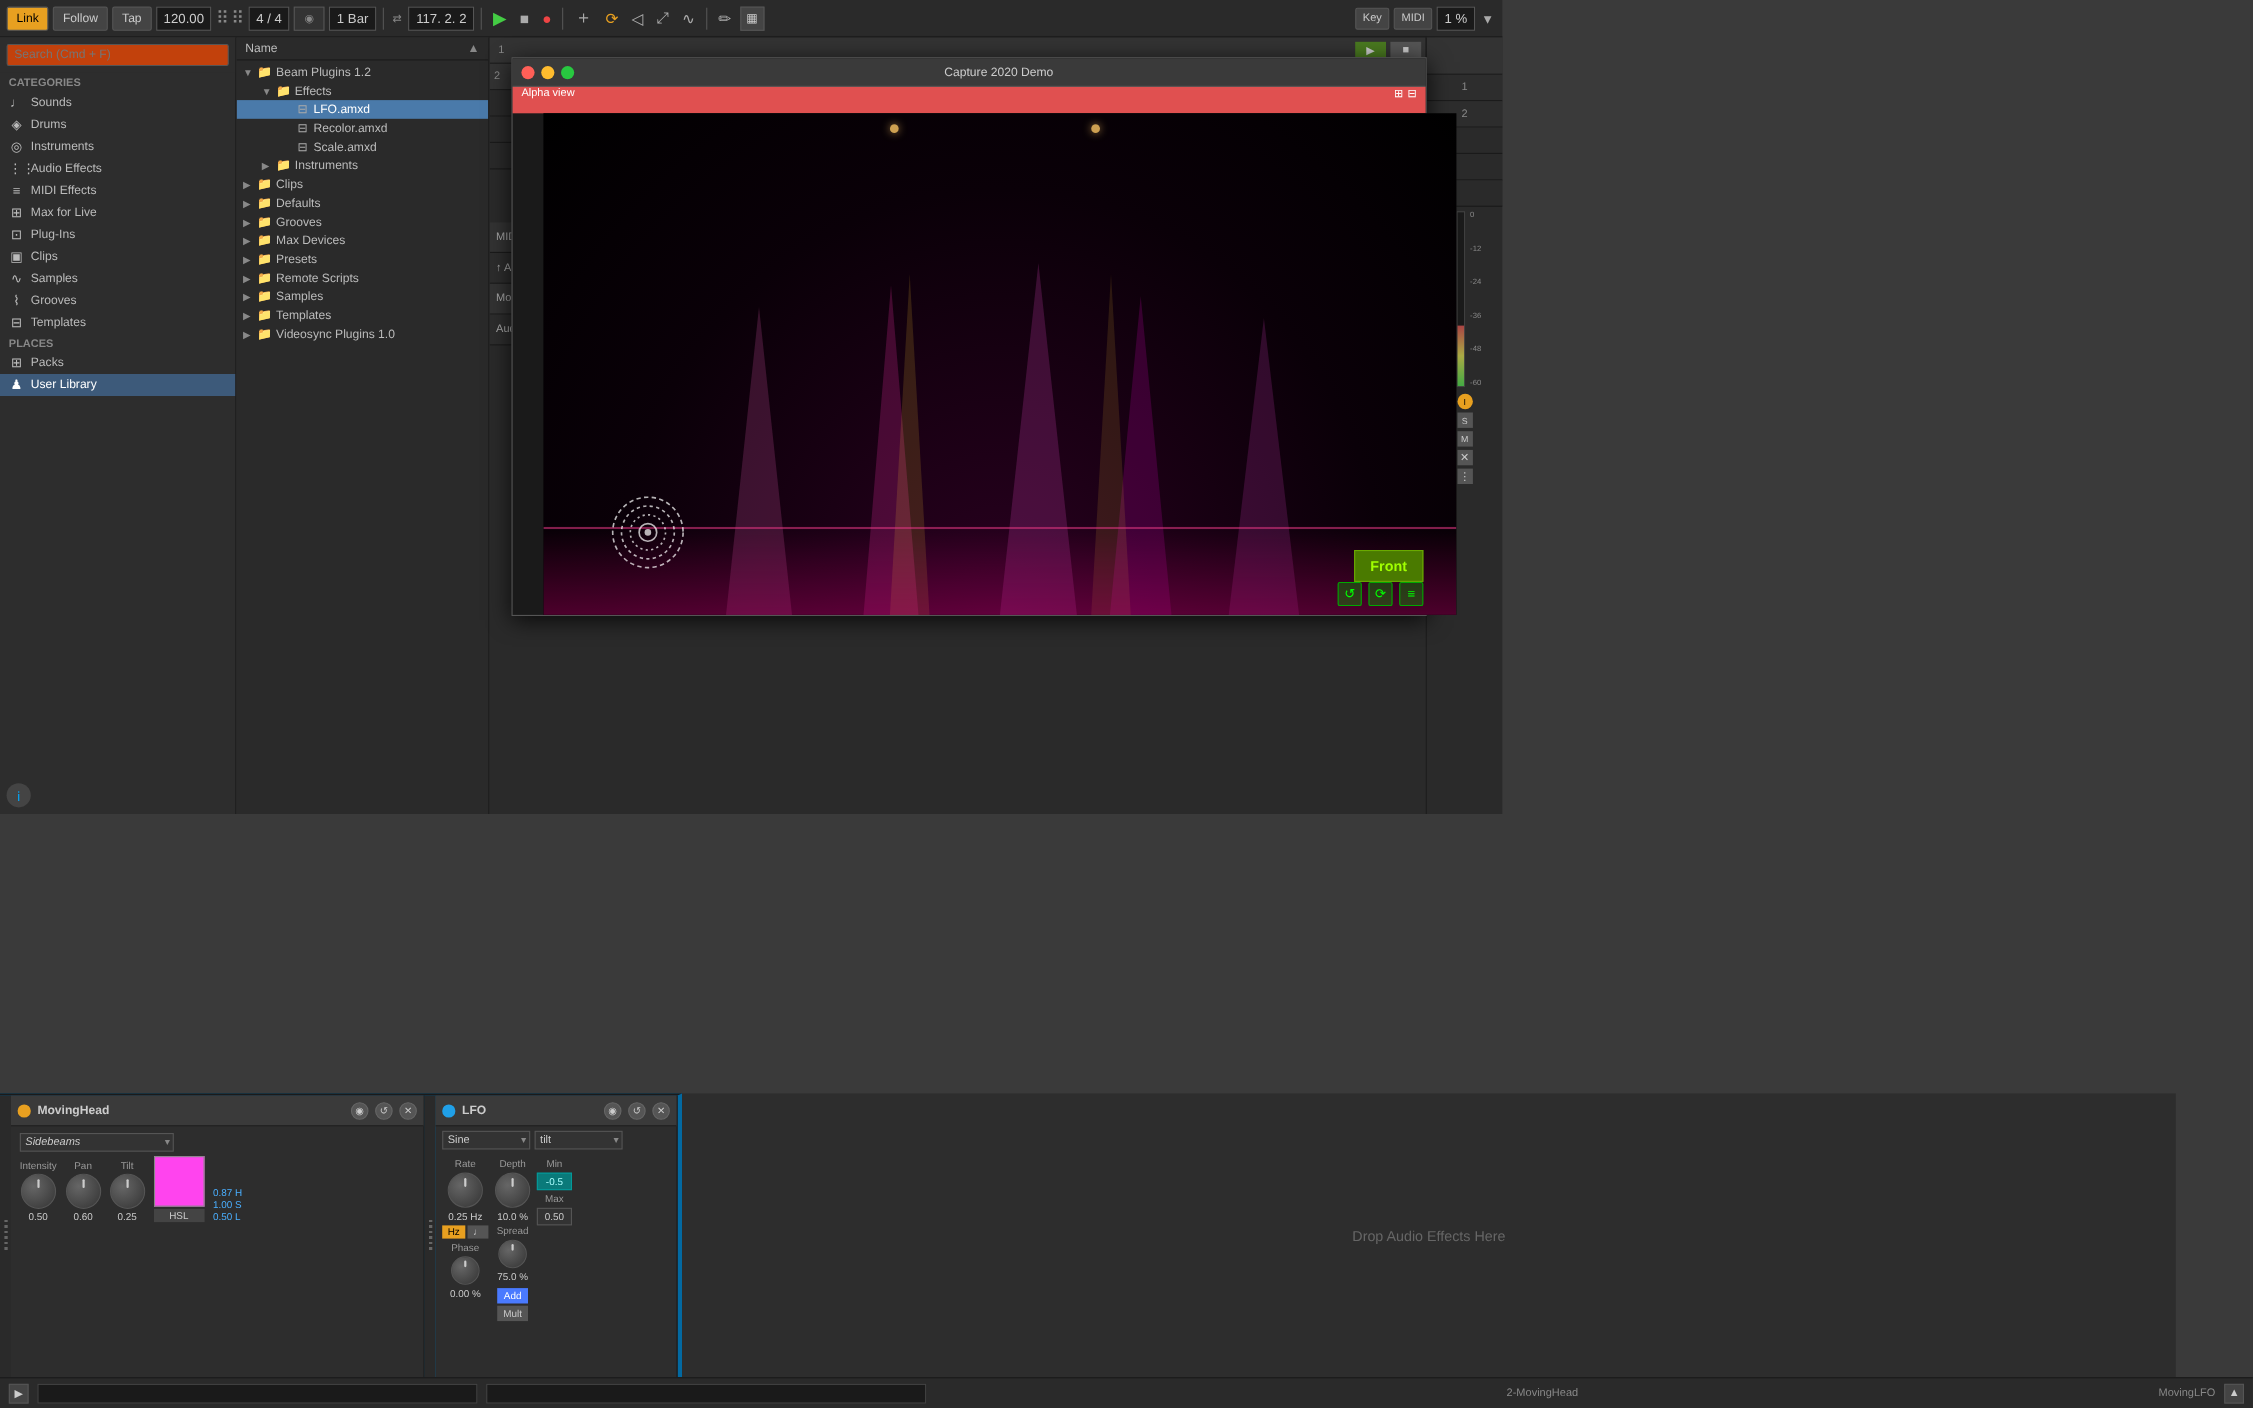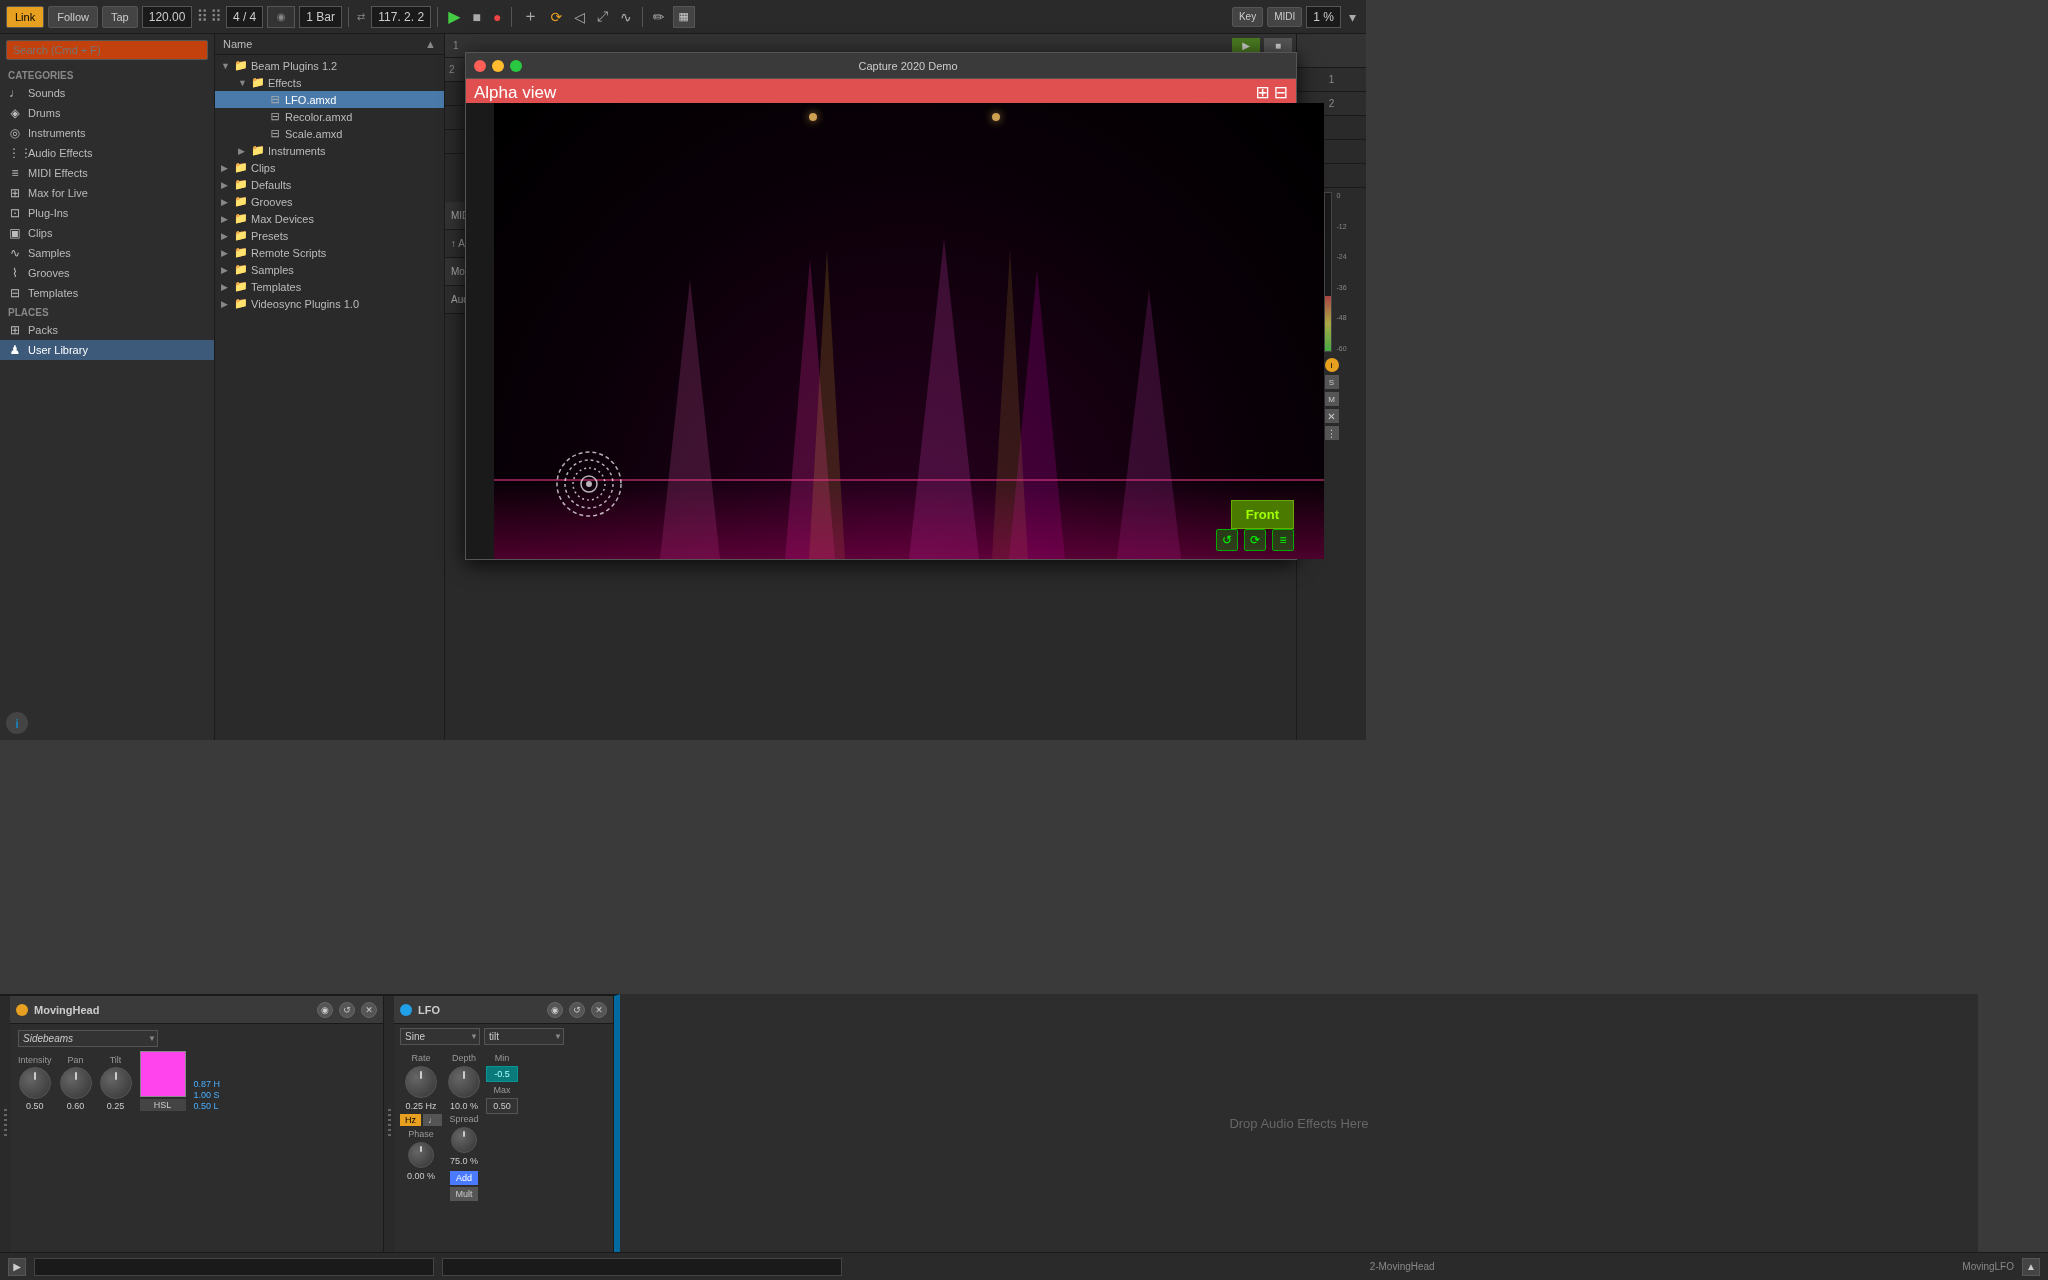--- a/index.html
+++ b/index.html
@@ -183,23 +183,23 @@
     }
     .win-btn { width: 12px; height: 12px; border-radius: 50%; cursor: pointer; }
     .win-close { background: #ff5f57; }
     .win-min { background: #febc2e; }
     .win-max { background: #28c840; }
     .video-title { flex: 1; text-align: center; font-size: 11px; color: #ccc; }
     .alpha-bar {
       height: 24px;
       background: #e05050;
       display: flex;
-      align-items: flex-end;
+      align-items: flex-start;
       padding: 0 8px;
-      font-size: 17px;
+      font-size: 10px;
       color: #fff;
       gap: 8px;
     }
     .alpha-bar-icons { margin-left: auto; display: flex; gap: 4px; }
     .video-content {
       width: 100%;
       height: calc(100% - 50px);
       background: #0a0a0a;
       position: relative;
       overflow: hidden;
@@ -312,21 +312,21 @@
     }
 
     
     .device-panel {
       position: absolute;
       left: 0;
       bottom: 28px;
       width: 620px;
       background: #0369a1;
       border-top: 2px solid #1a1a1a;
-      border-right: 6px solid #0369a1;
+      border-right: 4px solid #0369a1;
       height: 258px;
       display: flex;
       gap: 0;
     }
     .device-resize-handle {
       width: 10px;
       background: #2a2a2a;
       cursor: ew-resize;
       display: flex;
       align-items: center;

